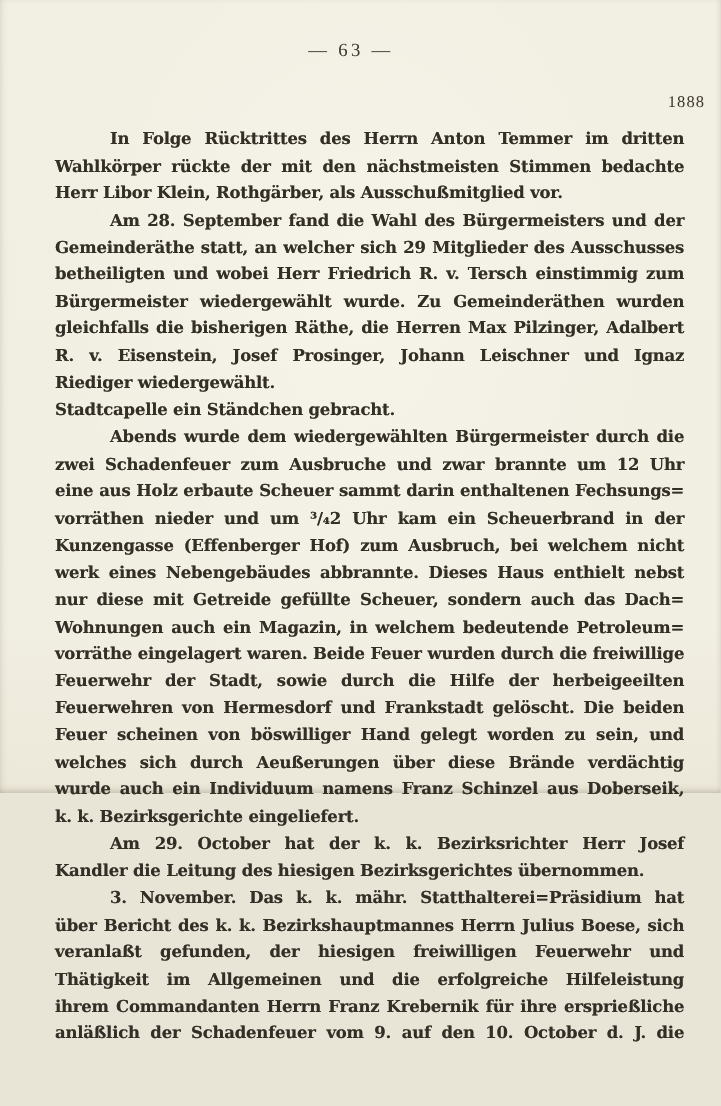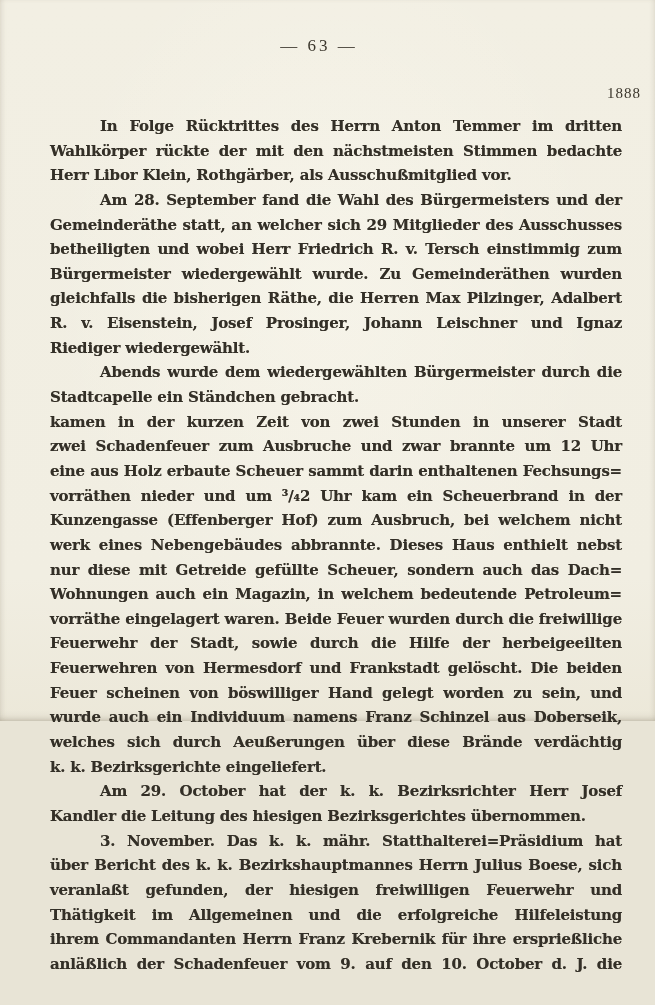--- a/index.html
+++ b/index.html
@@ -87,38 +87,37 @@
       <div>
         <div class="text-line para-first">Am 28. September fand die Wahl des Bürgermeisters und der</div>
         <div class="text-line">Gemeinderäthe statt, an welcher sich 29 Mitglieder des Ausschusses</div>
         <div class="text-line">betheiligten und wobei Herr Friedrich R. v. Tersch einstimmig zum</div>
         <div class="text-line">Bürgermeister wiedergewählt wurde. Zu Gemeinderäthen wurden</div>
         <div class="text-line">gleichfalls die bisherigen Räthe, die Herren Max Pilzinger, Adalbert</div>
         <div class="text-line">R. v. Eisenstein, Josef Prosinger, Johann Leischner und Ignaz</div>
         <div class="text-line para-last">Riediger wiedergewählt.</div>
       </div>
       <div>
+        <div class="text-line para-last">Stadtcapelle ein Ständchen gebracht.</div>
         <div class="text-line para-first">Abends wurde dem wiedergewählten Bürgermeister durch die</div>
-        <div class="text-line para-last">Stadtcapelle ein Ständchen gebracht.</div>
       </div>
       <div>
-        <div class="text-line">kamen in der kurzen Zeit von zwei Stunden in unserer Stadt</div>
         <div class="text-line">zwei Schadenfeuer zum Ausbruche und zwar brannte um 12 Uhr</div>
         <div class="text-line">eine aus Holz erbaute Scheuer sammt darin enthaltenen Fechsungs=</div>
         <div class="text-line">vorräthen nieder und um ³/₄2 Uhr kam ein Scheuerbrand in der</div>
         <div class="text-line">Kunzengasse (Effenberger Hof) zum Ausbruch, bei welchem nicht</div>
         <div class="text-line">werk eines Nebengebäudes abbrannte. Dieses Haus enthielt nebst</div>
         <div class="text-line">nur diese mit Getreide gefüllte Scheuer, sondern auch das Dach=</div>
         <div class="text-line">Wohnungen auch ein Magazin, in welchem bedeutende Petroleum=</div>
         <div class="text-line">vorräthe eingelagert waren. Beide Feuer wurden durch die freiwillige</div>
         <div class="text-line">Feuerwehr der Stadt, sowie durch die Hilfe der herbeigeeilten</div>
         <div class="text-line">Feuerwehren von Hermesdorf und Frankstadt gelöscht. Die beiden</div>
         <div class="text-line">Feuer scheinen von böswilliger Hand gelegt worden zu sein, und</div>
+        <div class="text-line">welches sich durch Aeußerungen über diese Brände verdächtig</div>
         <div class="text-line">wurde auch ein Individuum namens Franz Schinzel aus Doberseik,</div>
-        <div class="text-line">welches sich durch Aeußerungen über diese Brände verdächtig</div>
         <div class="text-line para-last">k. k. Bezirksgerichte eingeliefert.</div>
       </div>
       <div>
         <div class="text-line para-first">Am 29. October hat der k. k. Bezirksrichter Herr Josef</div>
         <div class="text-line para-last">Kandler die Leitung des hiesigen Bezirksgerichtes übernommen.</div>
       </div>
       <div>
         <div class="text-line para-first">3. November. Das k. k. mähr. Statthalterei=Präsidium hat</div>
         <div class="text-line">über Bericht des k. k. Bezirkshauptmannes Herrn Julius Boese, sich</div>
         <div class="text-line">veranlaßt gefunden, der hiesigen freiwilligen Feuerwehr und</div>

